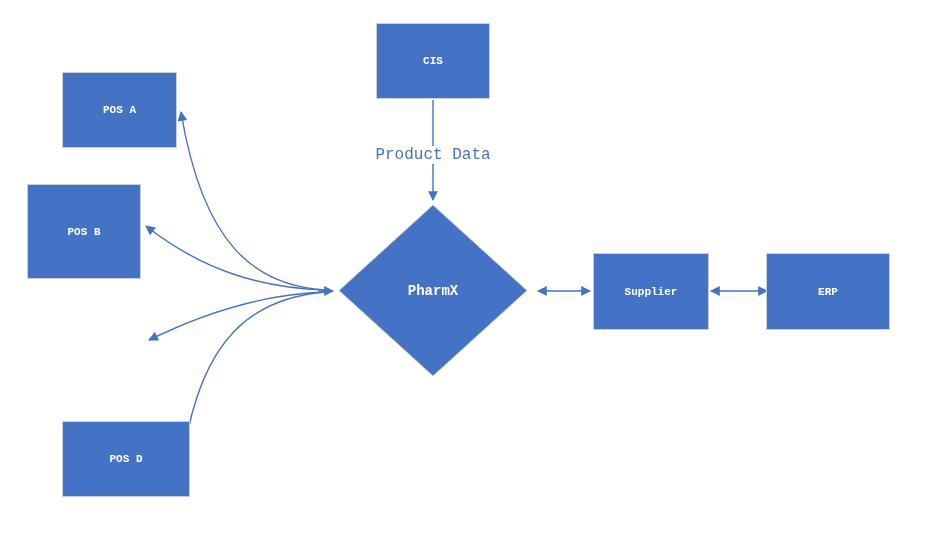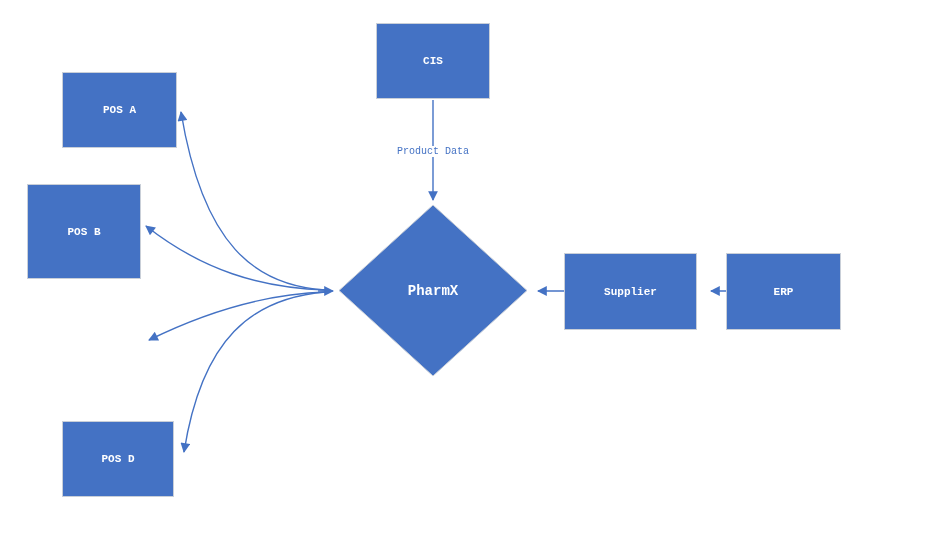--- a/index.html
+++ b/index.html
@@ -28,35 +28,35 @@
     border:1px solid var(--node-border);
     color:var(--node-text);
     font-size:11px;font-weight:bold;
     box-sizing:border-box;
     text-align:center;
   }
   .node-cis     {left:376px;top:23px;width:114px;height:76px;}
   .node-pos-a   {left:62px; top:72px; width:115px;height:76px;align-items:center;}
   .node-pos-b   {left:27px; top:184px;width:114px;height:95px;}
   .node-pos-c   {left:26px; top:306px;width:116px;height:77px;}
-  .node-pos-d   {left:62px; top:421px;width:112px;height:76px;}
-  .node-supplier{left:564px;top:253px;width:133px;height:77px;}
-  .node-erp     {left:726px;top:253px;width:115px;height:77px;}
+  .node-pos-d   {left:62px; top:421px;width:128px;height:76px;}
+  .node-supplier{left:593px;top:253px;width:116px;height:77px;}
+  .node-erp     {left:766px;top:253px;width:124px;height:77px;}
   .diamond-label{
     position:absolute;left:338px;top:205px;width:190px;height:171px;
     display:flex;align-items:center;justify-content:center;
     color:var(--node-text);font-size:14px;font-weight:bold;
     pointer-events:none;
   }
   .edge-label{
     position:absolute;left:433px;top:146px;
     transform:translateX(-50%);
     background:var(--bg);
     color:var(--accent);
-    font-size:10px;
+    font-size:16px;
     padding:0 3px;
     white-space:nowrap;
   }
 </style>
 </head>
 <body>
 
 <div class="canvas">
 
   <svg class="layer" viewBox="0 0 925 539" xmlns="http://www.w3.org/2000/svg">

